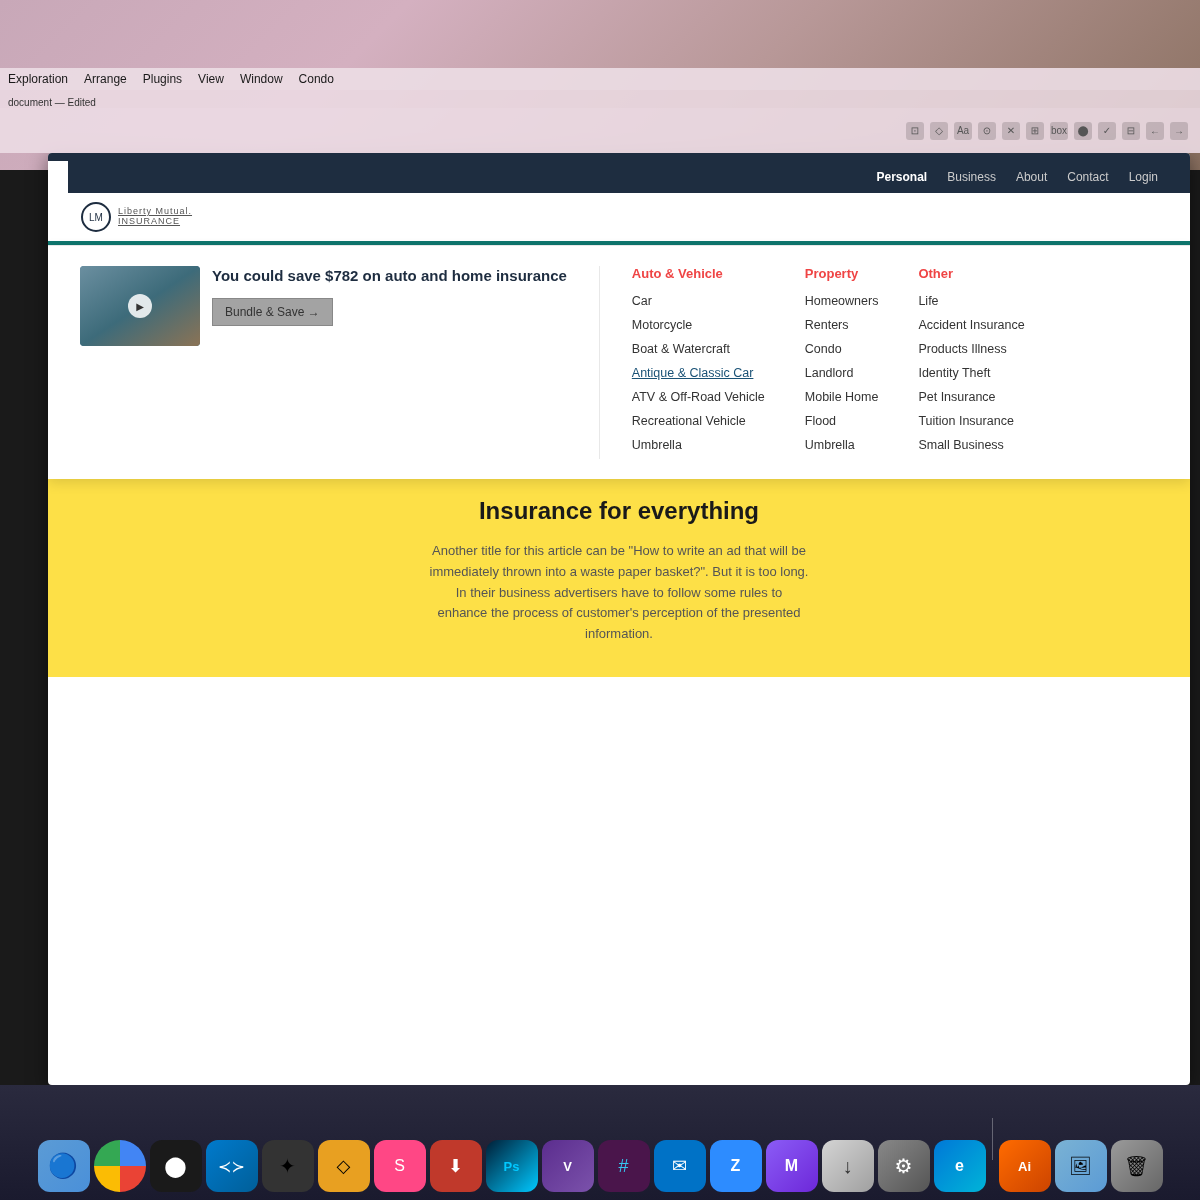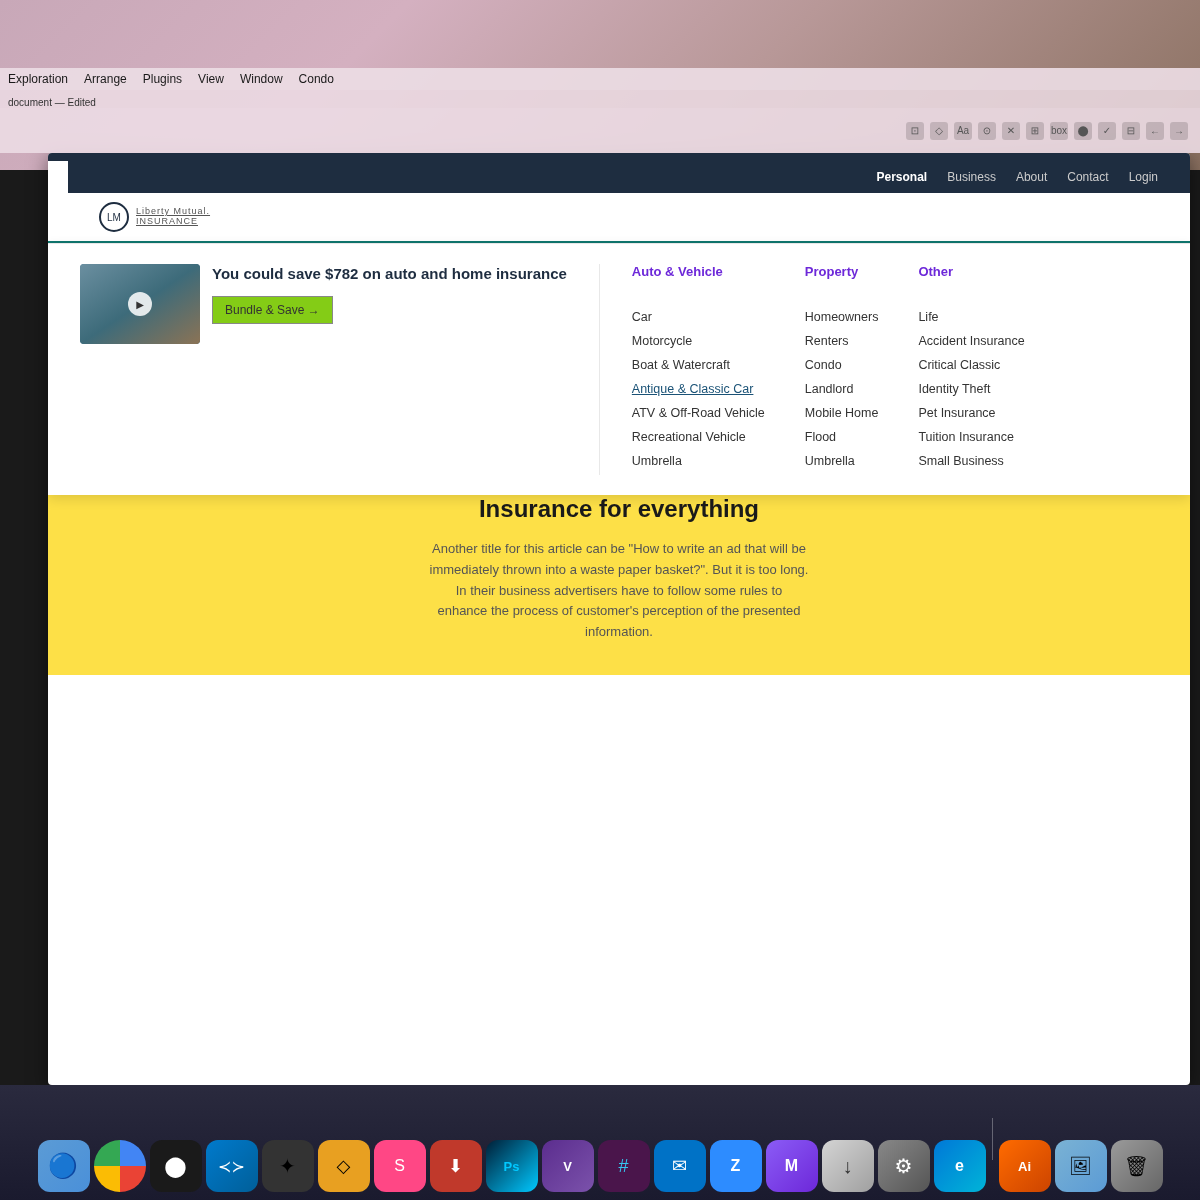--- a/index.html
+++ b/index.html
@@ -109,25 +109,25 @@
       text-decoration: none;
       font-size: 12px;
     }
     .lm-header-top a.active {
       color: white;
       font-weight: 600;
     }
 
     .lm-header-nav {
       background: white;
-      border-bottom: 2px solid #0f766e;
+      border-bottom: 4px solid #0f766e;
       display: flex;
       align-items: center;
       justify-content: space-between;
-      padding: 8px 50px;
+      padding: 8px 32px;
       position: relative;
     }
     .lm-logo {
       display: flex;
       align-items: center;
       gap: 6px;
     }
     .lm-logo-icon {
       width: 32px;
       height: 32px;
@@ -229,41 +229,41 @@
     }
     .hero-text h3 {
       font-size: 15px;
       color: #1e2d40;
       font-weight: 600;
       line-height: 1.3;
       margin-bottom: 12px;
     }
     .bundle-btn {
       border: 1px solid #888;
-      background: #84cc16;
+      background: #a3a3a3;
       padding: 6px 12px;
       font-size: 12px;
       color: #333;
       cursor: pointer;
       display: inline-flex;
       align-items: center;
       gap: 6px;
     }
 
     
     .menu-columns {
       display: flex;
       gap: 40px;
       flex: 1;
     }
     .menu-col h4 {
       font-size: 13px;
       font-weight: 700;
-      color: #6d28d9;
-      margin-bottom: 28px;
+      color: #ef4444;
+      margin-bottom: 10px;
     }
     .menu-col ul {
       list-style: none;
     }
     .menu-col ul li {
       margin-bottom: 6px;
     }
     .menu-col ul li a {
       font-size: 12.5px;
       color: #333;
@@ -514,21 +514,21 @@
             <li><a>Flood</a></li>
             <li><a>Umbrella</a></li>
           </ul>
         </div>
 
         <div class="menu-col">
           <h4>Other</h4>
           <ul>
             <li><a>Life</a></li>
             <li><a>Accident Insurance</a></li>
-            <li><a>Critical Classic</a></li>
+            <li><a>Products Illness</a></li>
             <li><a>Identity Theft</a></li>
             <li><a>Pet Insurance</a></li>
             <li><a>Tuition Insurance</a></li>
             <li><a>Small Business</a></li>
           </ul>
         </div>
       </div>
     </div>
   </div>
 

